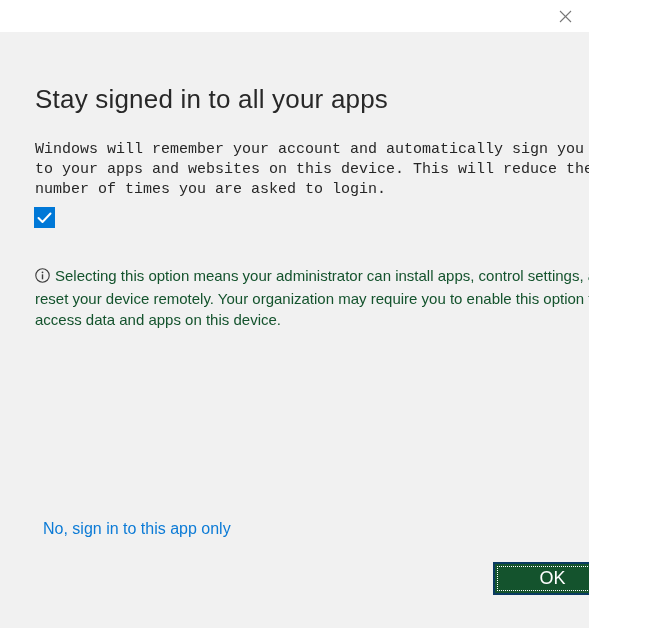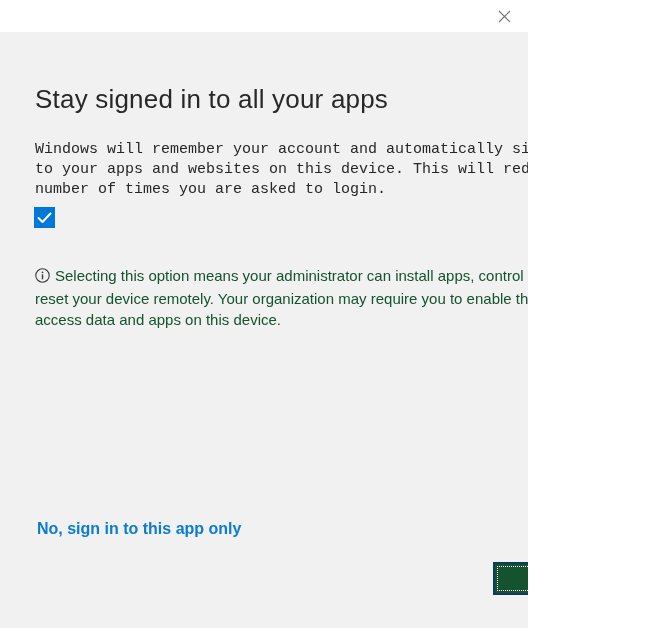--- a/index.html
+++ b/index.html
@@ -1,21 +1,21 @@
 <!DOCTYPE html>
 <html><head>
 <meta charset="utf-8">
 <style>
   * { margin: 0; padding: 0; box-sizing: border-box; }
   html, body { width: 648px; height: 628px; }
   body { font-family: "Liberation Sans", sans-serif; }
 
   .window {
     position: relative;
-    width: 528px;
+    width: 589px;
     height: 628px;
     background: #f1f1f1;
     overflow: hidden;
   }
 
   .titlebar {
     position: absolute;
     top: 0; left: 0;
     width: 648px;
     height: 32px;
@@ -92,24 +92,24 @@
   }
 
   .info-icon-svg {
     display: inline-block;
     vertical-align: -2px;
     margin-right: 5px;
   }
 
   .app-only-link {
     position: absolute;
-    left: 37px;
+    left: 43px;
     top: 520px;
     font-size: 16px;
-    font-weight: 700;
+    font-weight: 400;
     color: #0c7bd6;
     cursor: pointer;
     text-decoration: none;
     white-space: nowrap;
     text-align: center;
   }
 
   .ok-btn {
     position: absolute;
     left: 493px;

